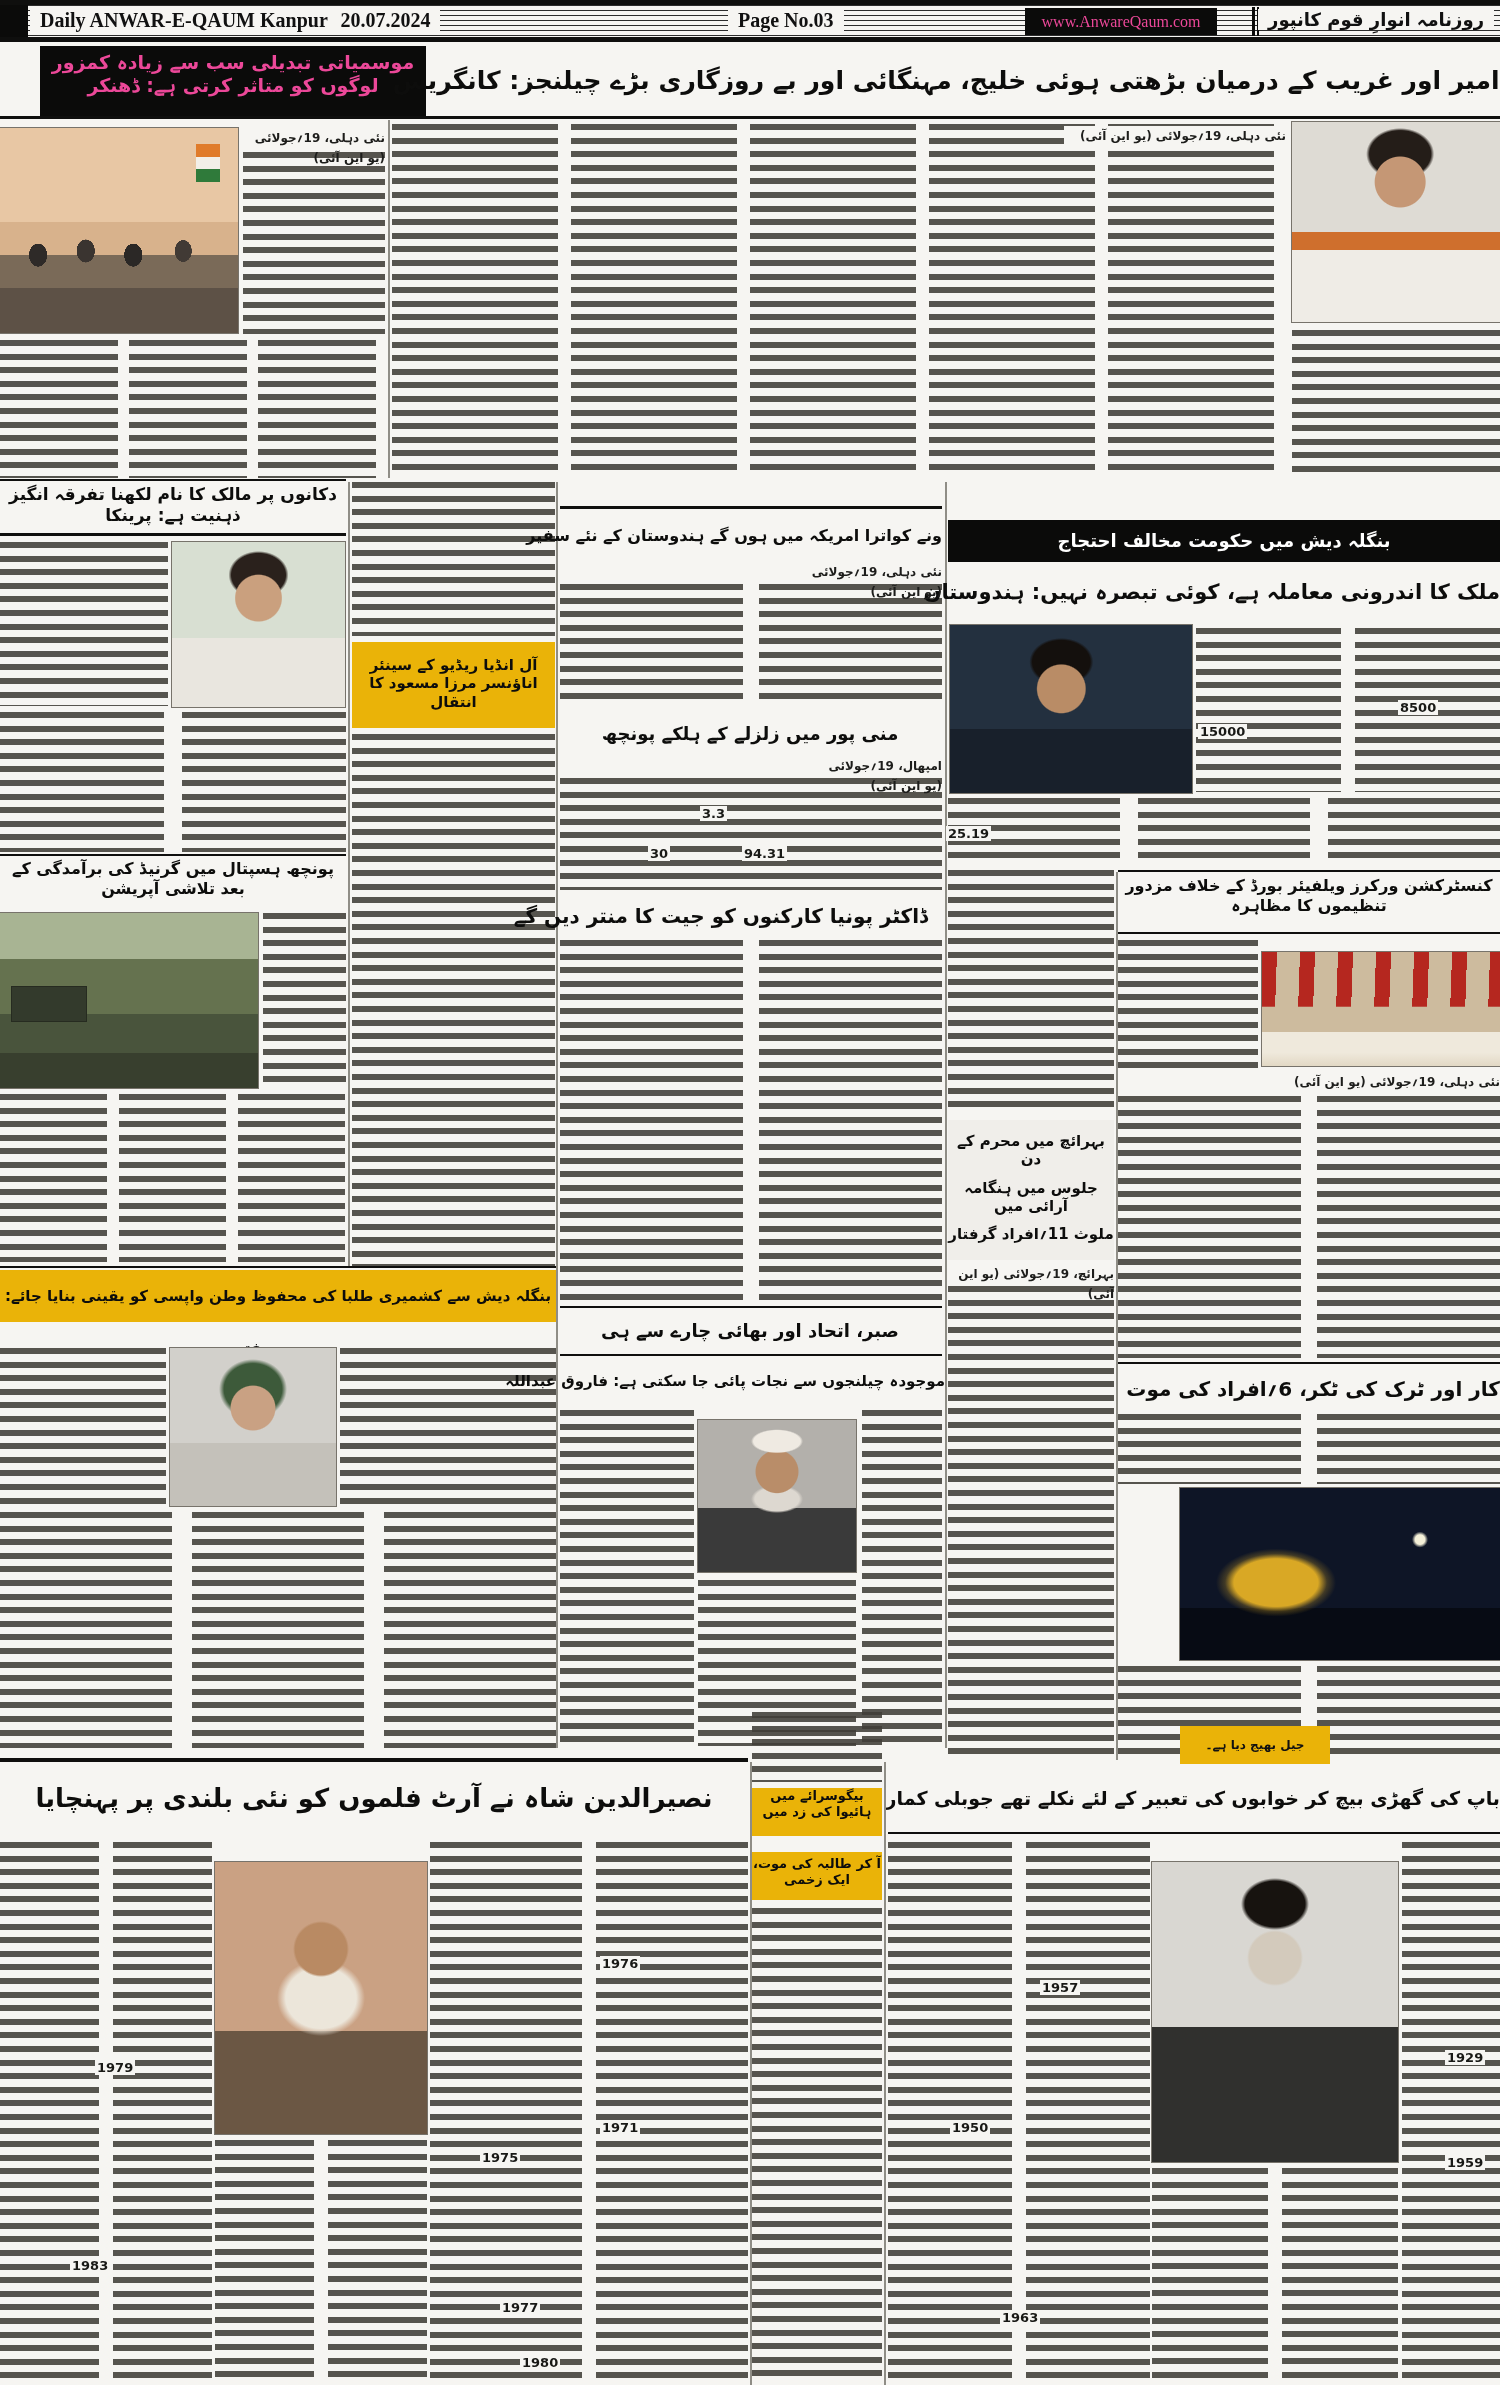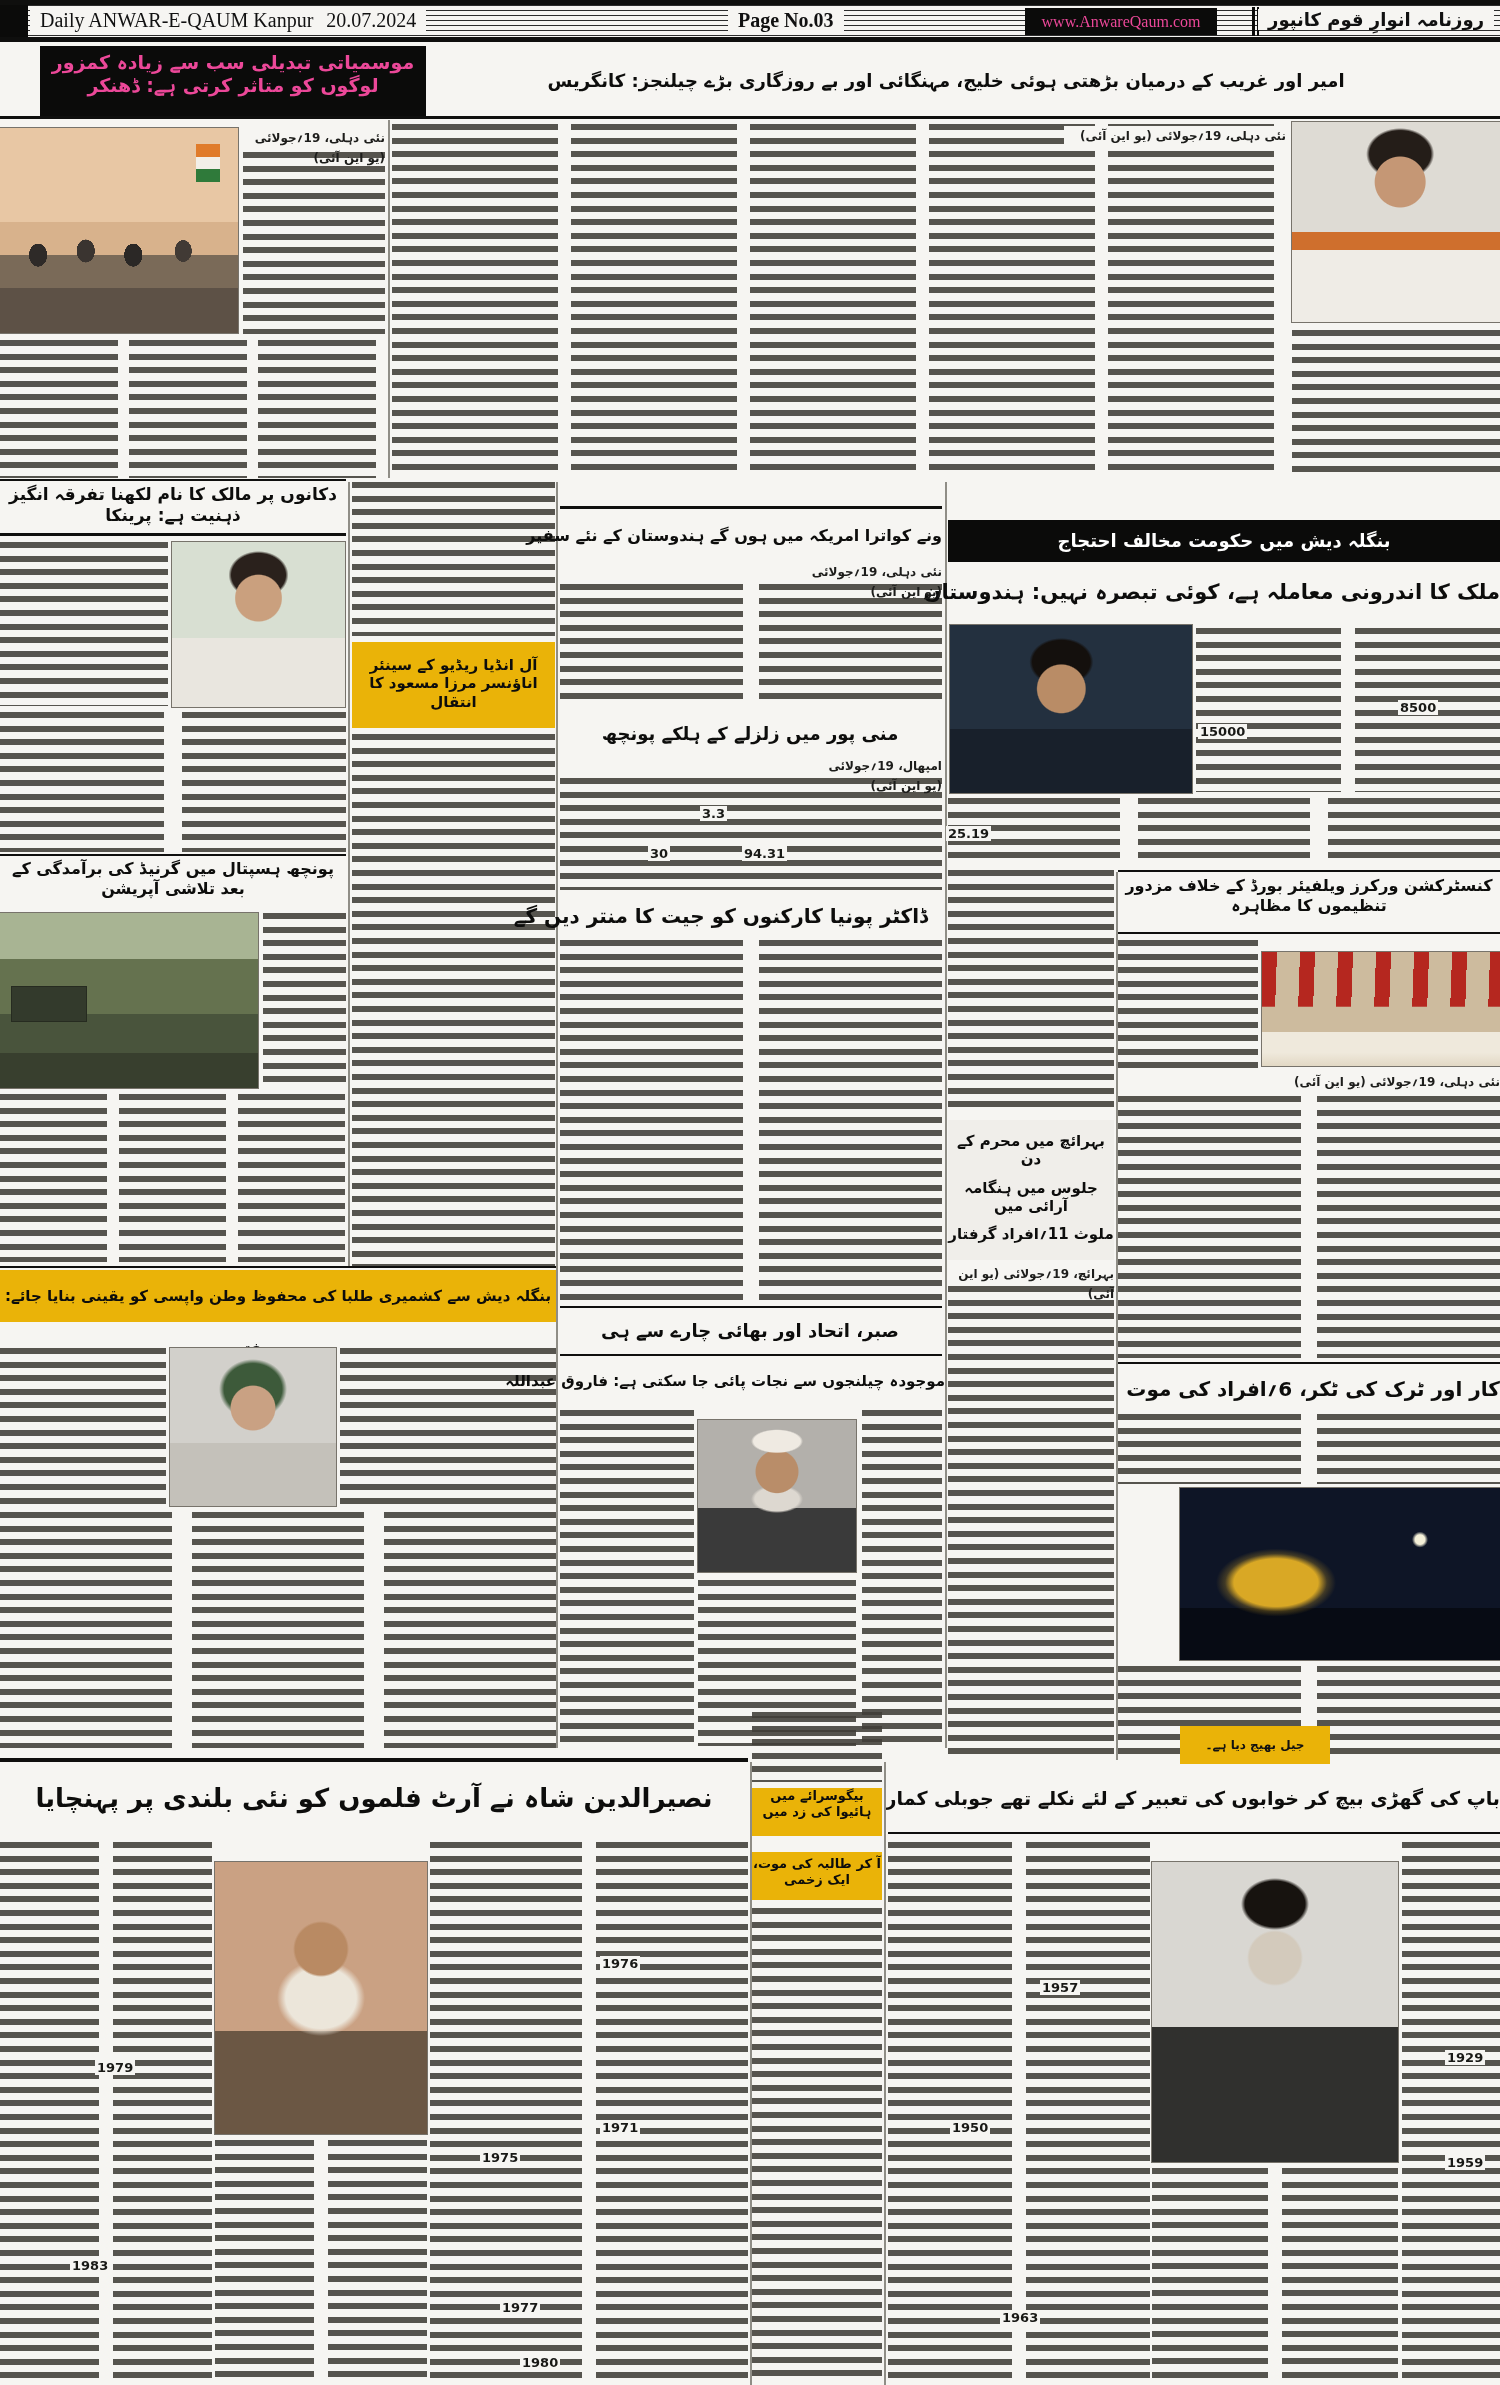--- a/index.html
+++ b/index.html
@@ -27,33 +27,33 @@
   .hdr .patch{background:#f6f5f2;padding:0 10px;}
 </style>
 </head>
 <body>
 
 <div class="canvas">
 
   <div class="abs hr" style="left:0;top:0;width:1500px;height:5px"></div>
   <div class="abs hdr" style="left:0;top:5px;width:1500px;height:32px">
     <div class="abs" style="left:0;top:0;width:28px;height:32px;background:#0b0b0a"></div>
-    <span class="abs patch latin" style="left:30px;top:4px;font-size:20px;font-weight:normal">
+    <span class="abs patch latin" style="left:30px;top:4px;font-size:20px;font-weight:bold">
       <span>Daily ANWAR-E-QAUM Kanpur</span>
       <span style="padding-left:8px">20.07.2024</span>
     </span>
     <span class="abs patch latin" style="left:728px;top:4px;font-size:20px;font-weight:bold">Page No.03</span>
     <span class="abs whiteOnBlack latin" style="left:985px;top:3px;width:192px;height:27px;font-size:16px;text-align:center;line-height:27px">www.AnwareQaum.com</span>
     <span class="abs" style="left:1252px;top:2px;width:7px;height:29px;border-left:3px solid #0b0b0a;border-right:2px solid #0b0b0a"></span>
     <span class="abs patch u" style="right:6px;top:4px;font-size:18px;font-weight:bold">روزنامہ انوارِ قوم کانپور</span>
   </div>
   <div class="abs hr" style="left:0;top:37px;width:1500px;height:5px"></div>
 
   <div class="abs whiteOnBlack hl u" style="left:0;top:46px;width:386px;height:70px;font-size:19px;padding:5px 8px 0">موسمیاتی تبدیلی سب سے زیادہ کمزور لوگوں کو متاثر کرتی ہے: ڈھنکر</div>
-  <div class="abs hl u nw" style="left:392px;top:46px;width:1108px;height:70px;font-size:18px;line-height:70px">امیر اور غریب کے درمیان بڑھتی ہوئی خلیج، مہنگائی اور بے روزگاری بڑے چیلنجز: کانگریس</div>
+  <div class="abs hl u nw" style="left:392px;top:46px;width:1108px;height:70px;font-size:25px;line-height:70px">امیر اور غریب کے درمیان بڑھتی ہوئی خلیج، مہنگائی اور بے روزگاری بڑے چیلنجز: کانگریس</div>
   <div class="abs hr" style="left:0;top:116px;width:1500px;height:3px"></div>
 
   <div class="abs ph" style="left:0;top:128px;width:238px;height:205px;background:
       radial-gradient(ellipse 15px 19px at 16% 62%, #2e2a28 0 60%, transparent 61%),
       radial-gradient(ellipse 15px 19px at 36% 60%, #3a3430 0 60%, transparent 61%),
       radial-gradient(ellipse 15px 19px at 56% 62%, #2b2826 0 60%, transparent 61%),
       radial-gradient(ellipse 14px 18px at 77% 60%, #413a35 0 60%, transparent 61%),
       linear-gradient(180deg,#e8c7a4 0 46%, #d8b28c 46% 62%, #7a6a58 62% 78%, #5d5146 78%)">
     <div class="abs" style="right:18px;top:16px;width:24px;height:38px;background:linear-gradient(180deg,#e07b2a 0 33%,#f2efe8 33% 66%,#2f7a3a 66%)"></div>
   </div>

